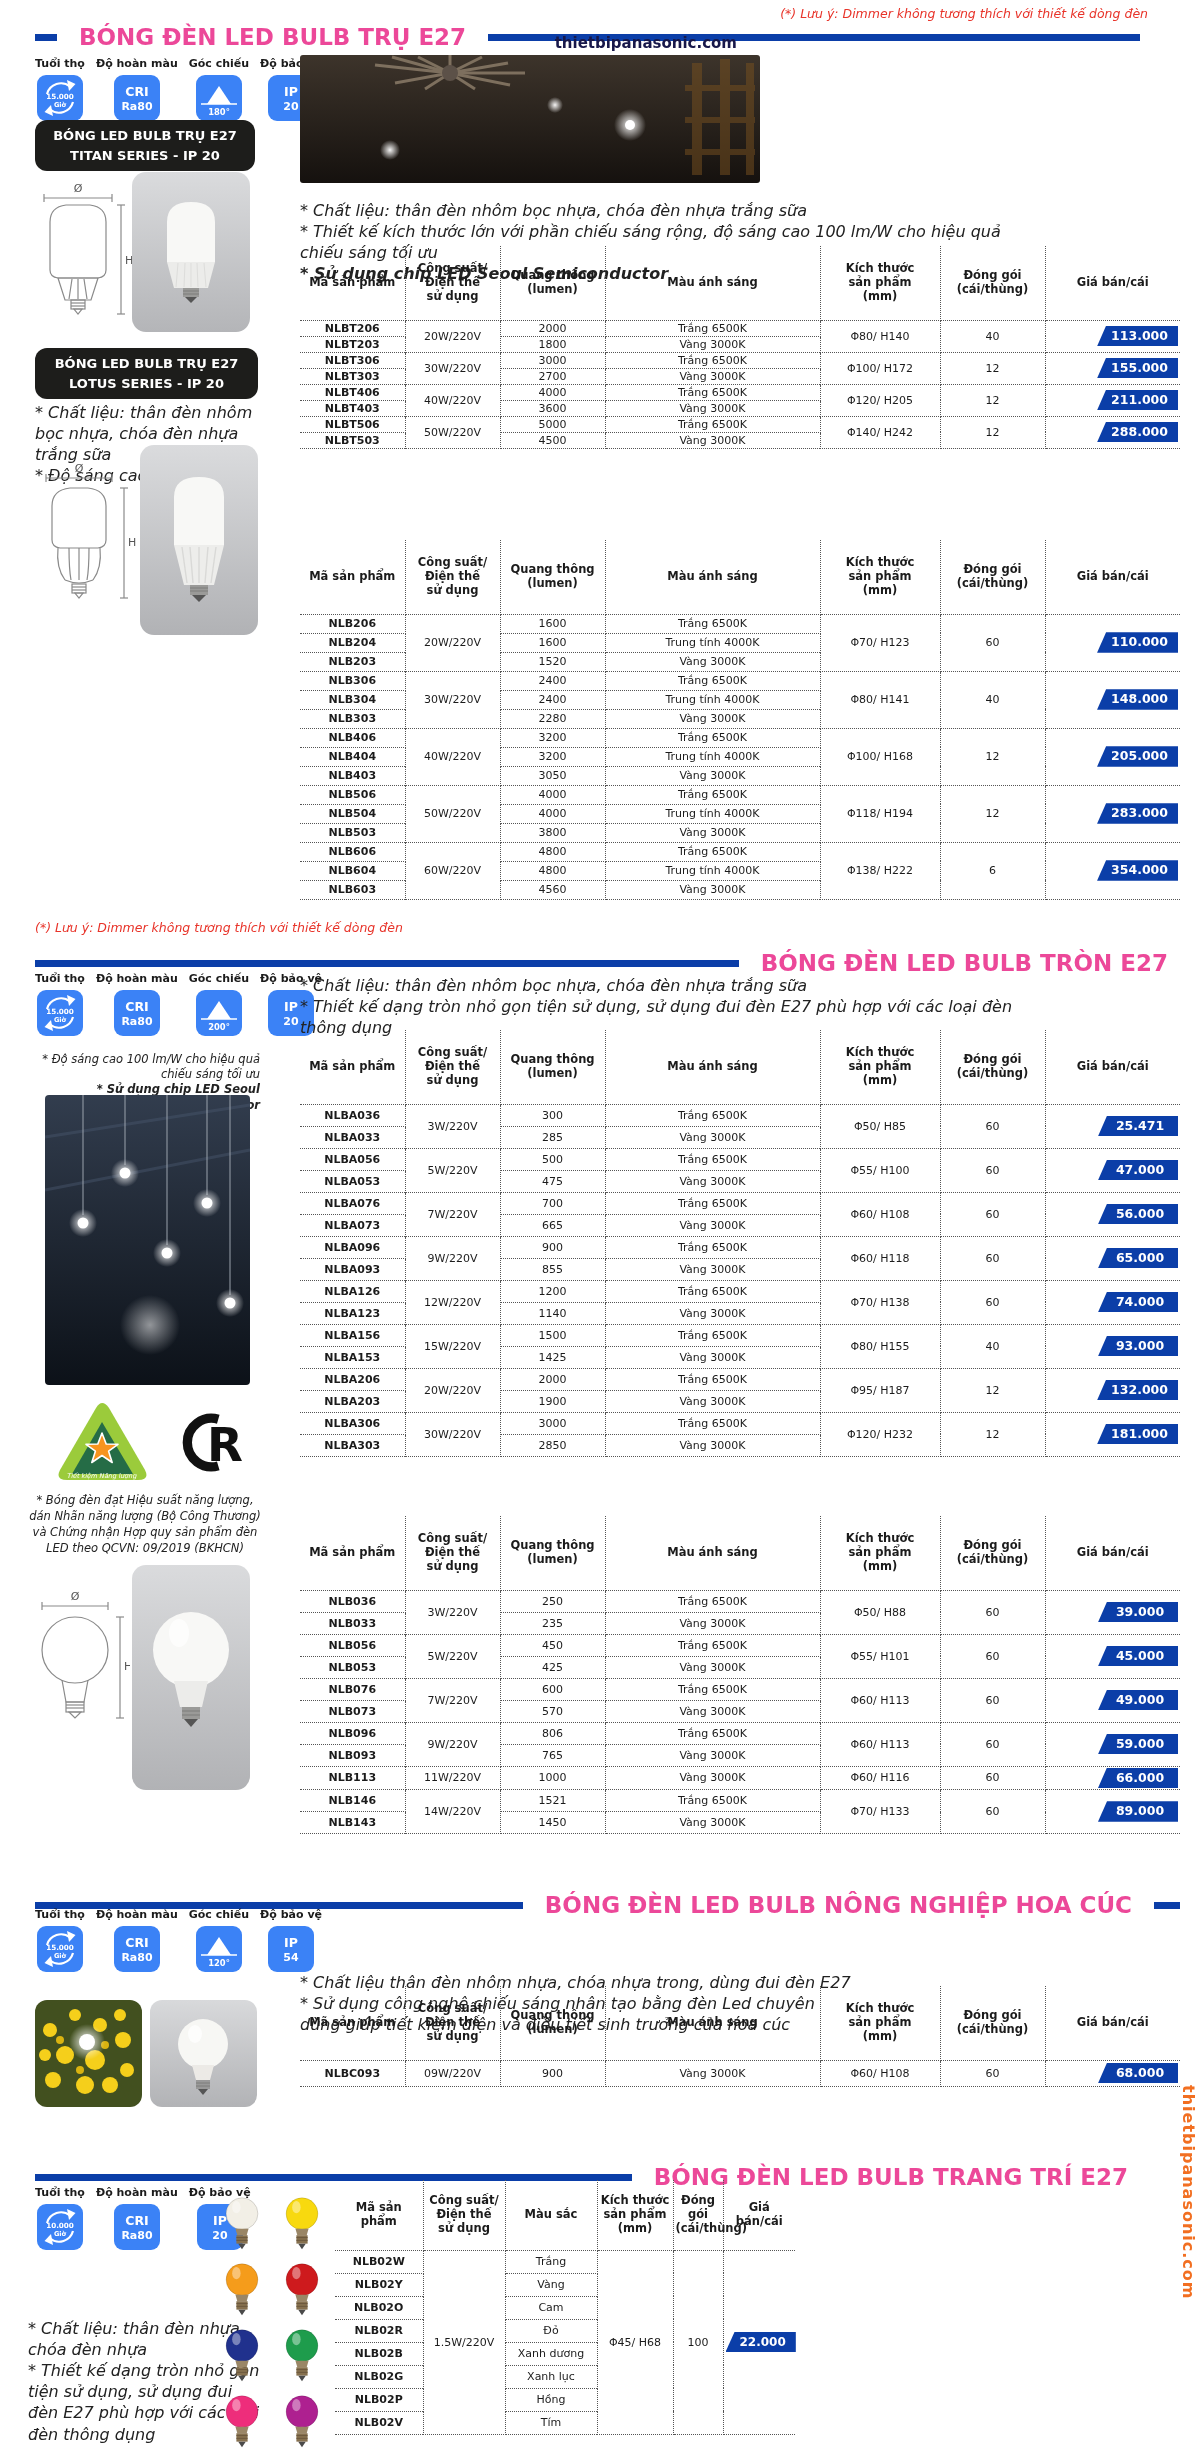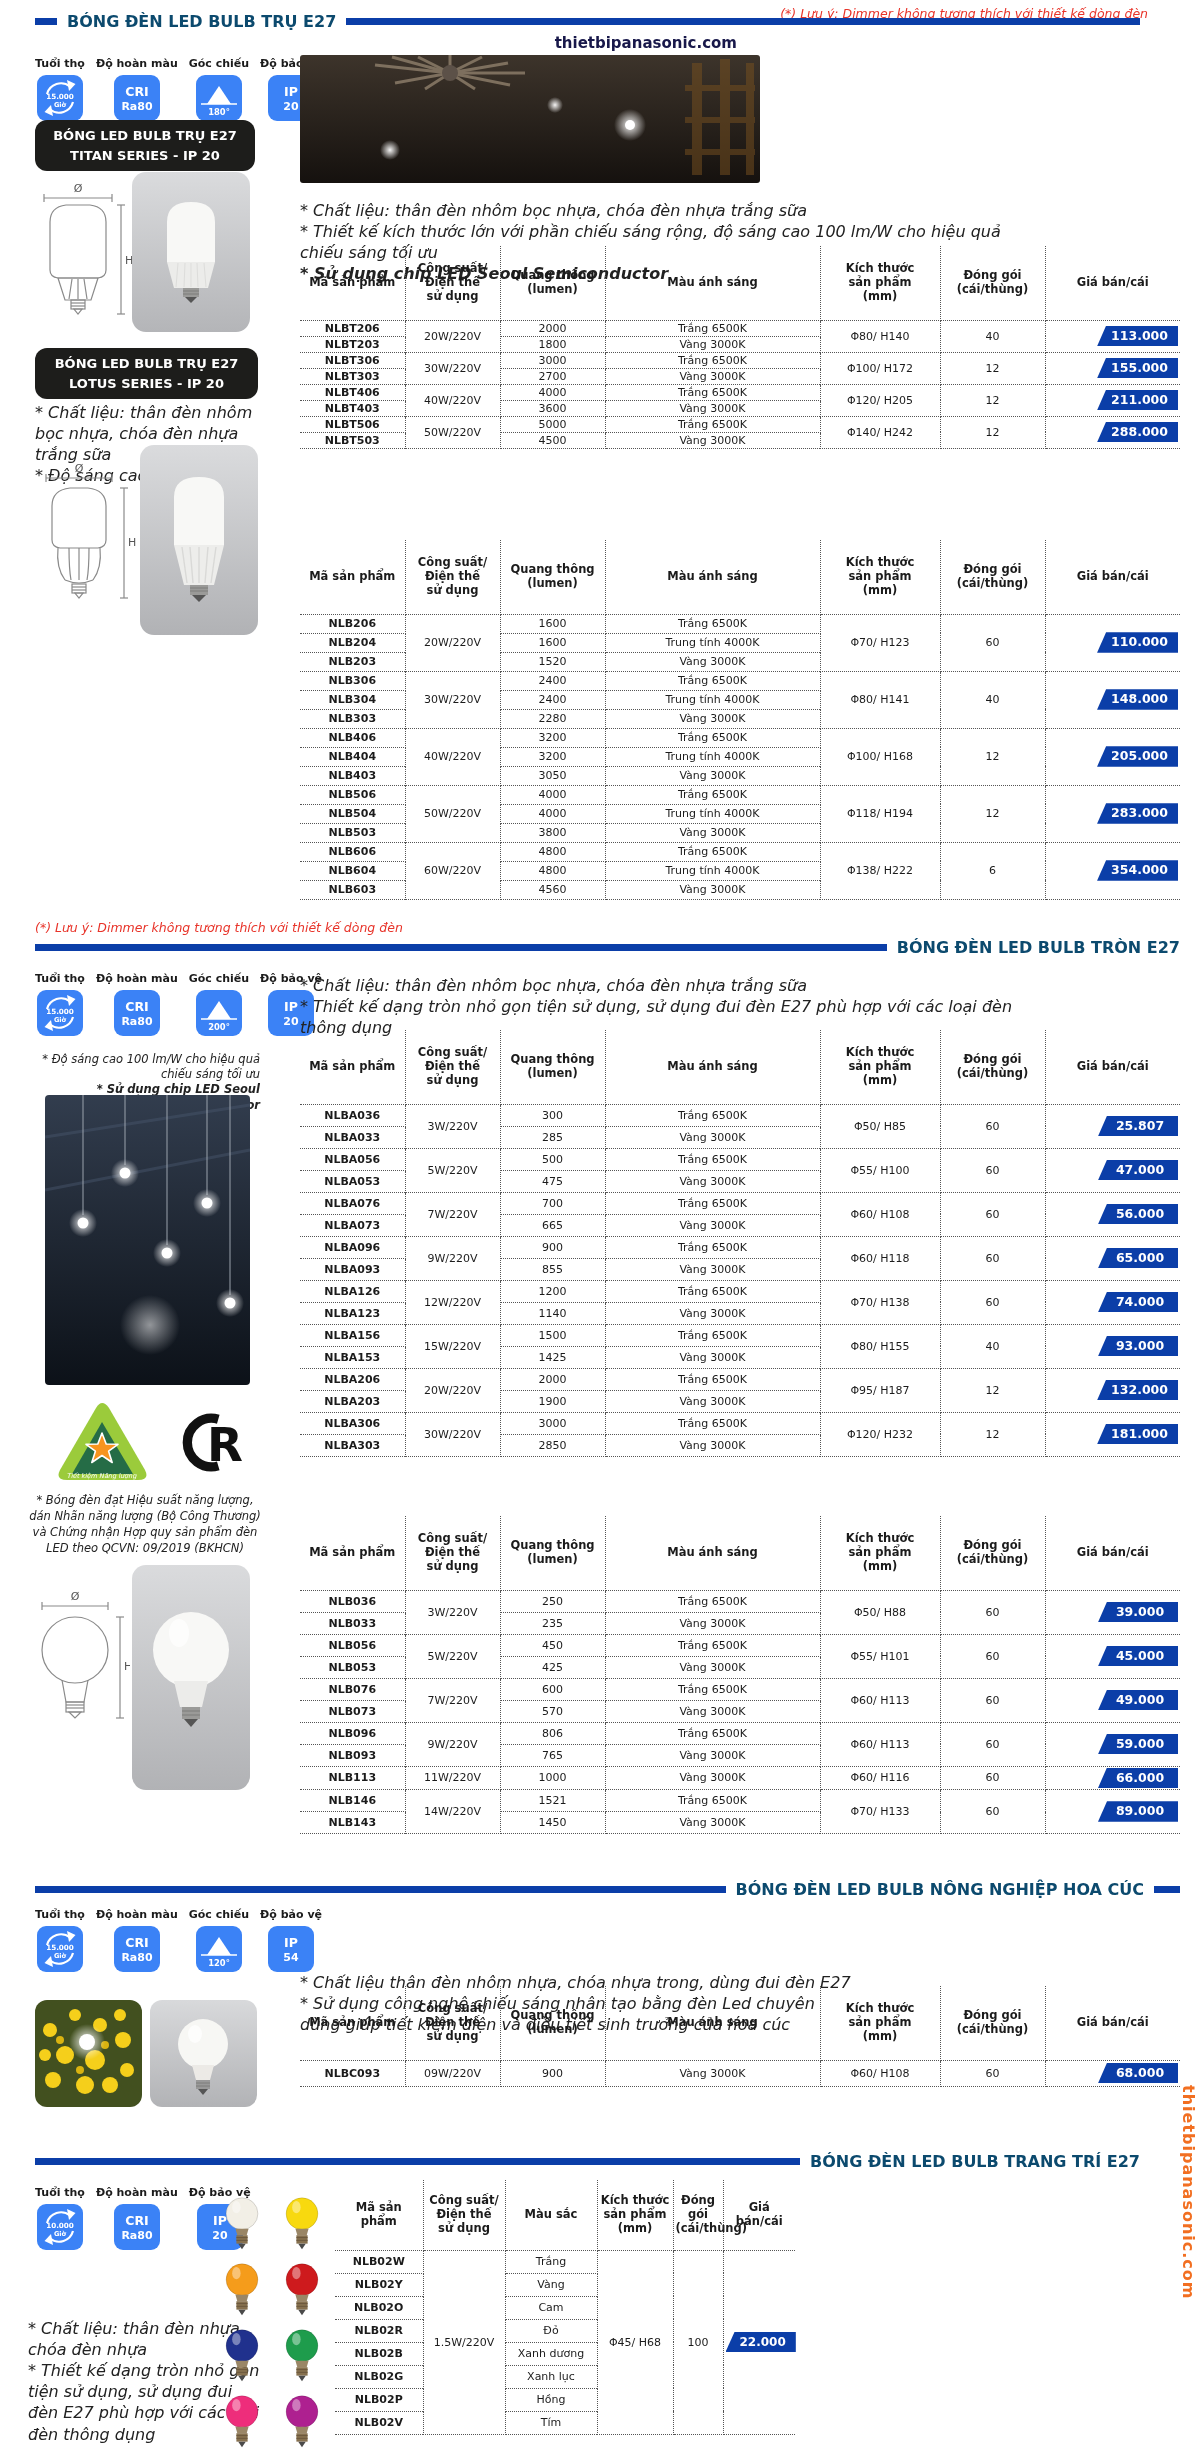--- a/index.html
+++ b/index.html
@@ -1,21 +1,21 @@
 <!DOCTYPE html>
 <html><head>
 <meta charset="utf-8">
 <style>
   html,body{margin:0;padding:0;background:#fff;}
   .page{position:relative;width:1200px;height:2455px;background:#fff;overflow:hidden;
         font-family:"DejaVu Sans","Liberation Sans",sans-serif;color:#1b1b1b;}
   .abs{position:absolute;}
   
   .sechead{position:absolute;display:flex;align-items:center;gap:10px;}
-  .sechead h1,.sechead h2{margin:0;font-size:16px;font-weight:bold;color:#0c4a6e;white-space:nowrap;}
+  .sechead h1,.sechead h2{margin:12px;font-size:23px;font-weight:bold;color:#ec4899;white-space:nowrap;}
   .sechead .rule{flex:1;height:7px;background:#0B3EA8;}
   .dashblue{display:inline-block;width:22px;height:7px;background:#0B3EA8;flex:0 0 auto;}
   .rednote{position:absolute;color:#E8342A;font-style:italic;font-size:12.5px;}
   #site-top{position:absolute;top:34px;right:463px;font-weight:bold;font-size:15px;color:#18184A;}
   #site-vertical{position:absolute;right:2px;top:2085px;writing-mode:vertical-rl;
     color:#F26F21;font-weight:bold;font-size:16px;letter-spacing:1px;}
   
   .specs{position:absolute;display:flex;gap:11px;align-items:flex-start;}
   .spec{display:flex;flex-direction:column;align-items:center;}
   .spec-label{font-weight:bold;font-size:11px;margin-bottom:5px;color:#1b1b1b;white-space:nowrap;}
@@ -688,21 +688,21 @@
         </tr>
       </thead>
       <tbody>
         <tr>
           <td class="code">NLBA036</td>
           <td class="power" rowspan="2">3W/220V</td>
           <td class="lumen">300</td>
           <td class="light">Trắng 6500K</td>
           <td class="size" rowspan="2">Φ50/ H85</td>
           <td class="pack" rowspan="2">60</td>
-          <td class="price" rowspan="2"><span class="badge">25.807</span></td>
+          <td class="price" rowspan="2"><span class="badge">25.471</span></td>
         </tr>
         <tr>
           <td class="code">NLBA033</td>
           <td class="lumen">285</td>
           <td class="light">Vàng 3000K</td>
         </tr>
         <tr>
           <td class="code">NLBA056</td>
           <td class="power" rowspan="2">5W/220V</td>
           <td class="lumen">500</td>

